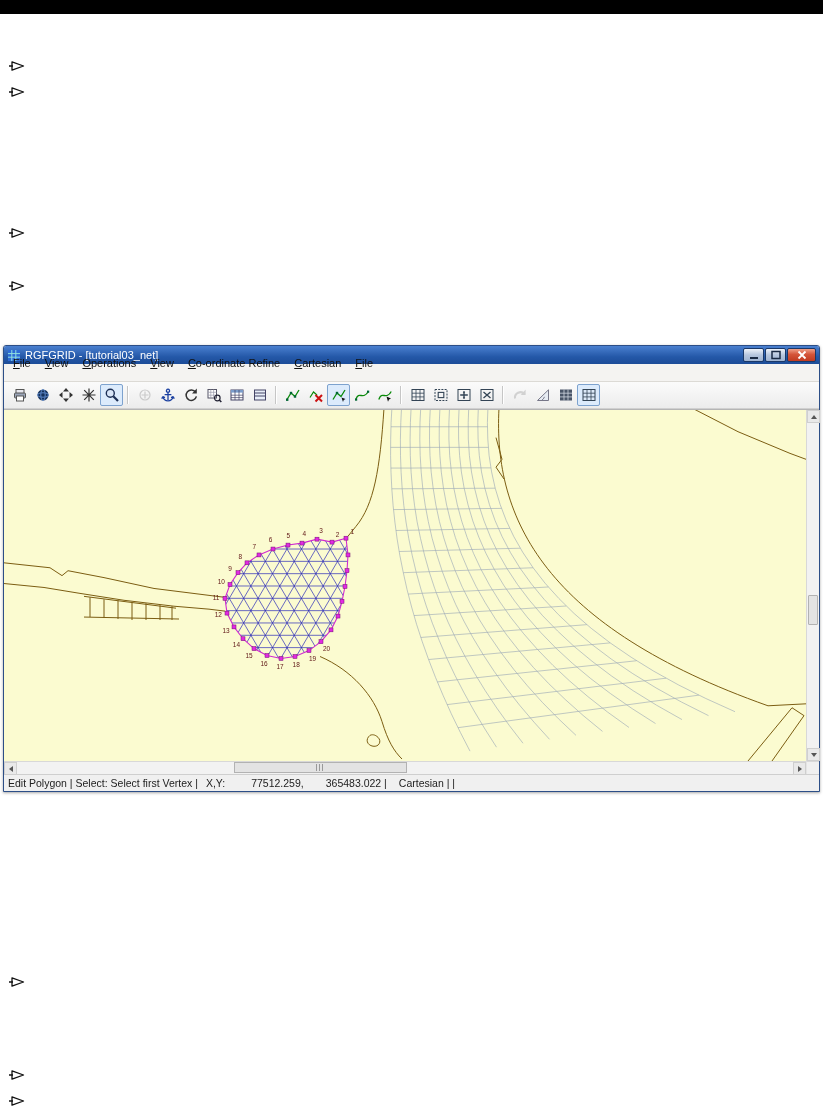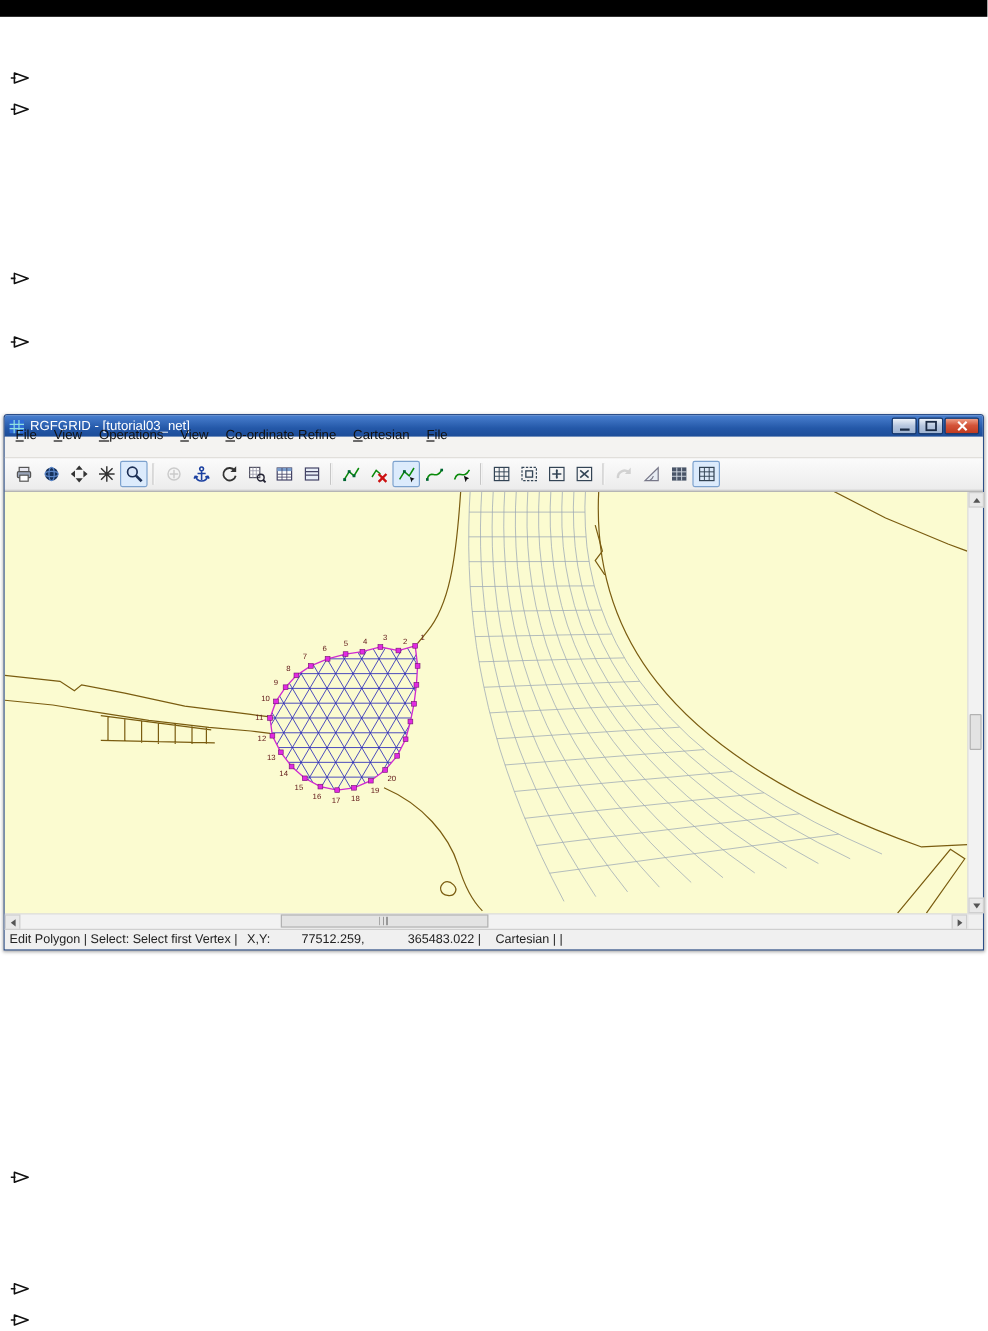--- a/index.html
+++ b/index.html
@@ -51,21 +51,21 @@
   .hscrollrow{height:13px;display:flex}
   .hscroll{flex:1;display:flex;background:#f2f2f2;border-top:1px solid #d8d8d8;box-sizing:border-box}
   .htrack{flex:1;position:relative}
   .hthumb{position:absolute;top:0px;bottom:1px;left:28%;width:22%;background:#e3e3e3;border:1px solid #b2b2b2;
           display:flex;align-items:center;justify-content:center}
   .grip{width:9px;height:7px;background:repeating-linear-gradient(90deg,#999 0 1px,transparent 1px 3px)}
   .corner{width:13px;background:#f0f0f0;border-top:1px solid #d8d8d8;border-left:1px solid #e4e4e4;box-sizing:border-box}
 
   .statusbar{height:16px;background:#f0f0f0;border-top:1px solid #cfcfcf;display:flex;align-items:center;
              font-size:10.5px;color:#222;padding-left:4px;white-space:pre}
-  .m1{margin-left:8px}.m2{margin-left:26px}.m3{margin-left:36px}.m4{margin-left:12px}
+  .m1{margin-left:8px}.m2{margin-left:26px}.m3{margin-left:22px}.m4{margin-left:12px}
 </style>
 </head>
 <body>
 
 <div id="docpage">
 
   <div class="topbar" style="background: rgb(0, 0, 0);"></div>
 
   <div class="appwin">
 

